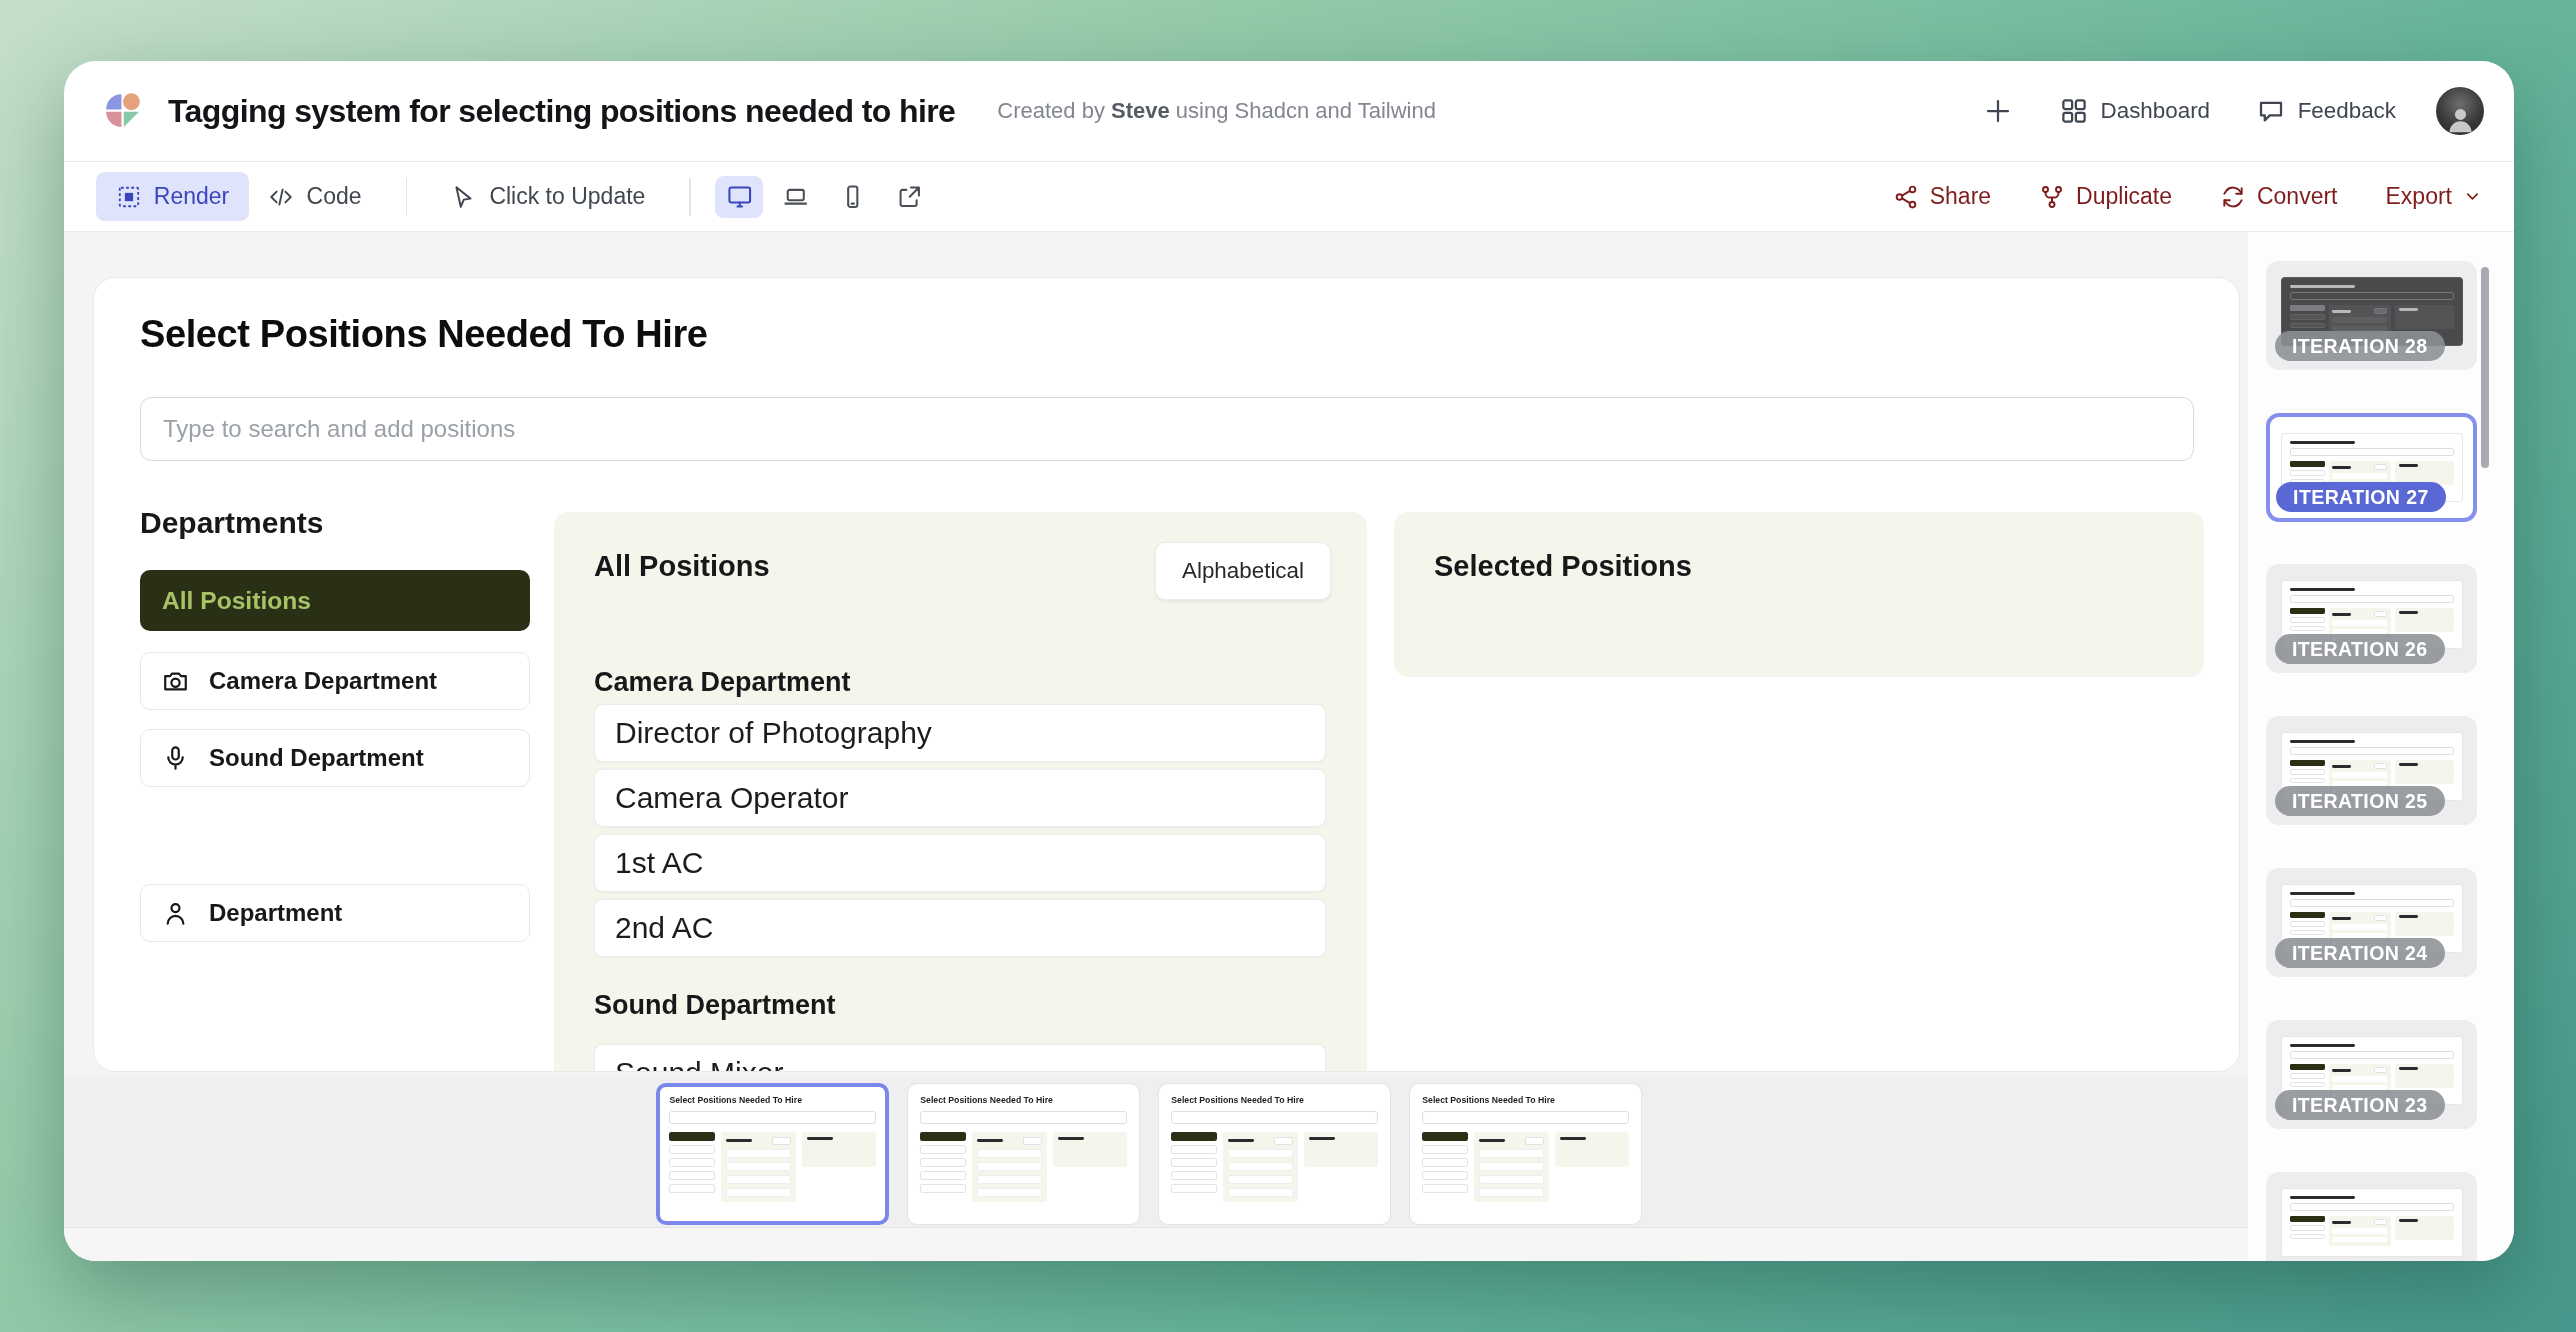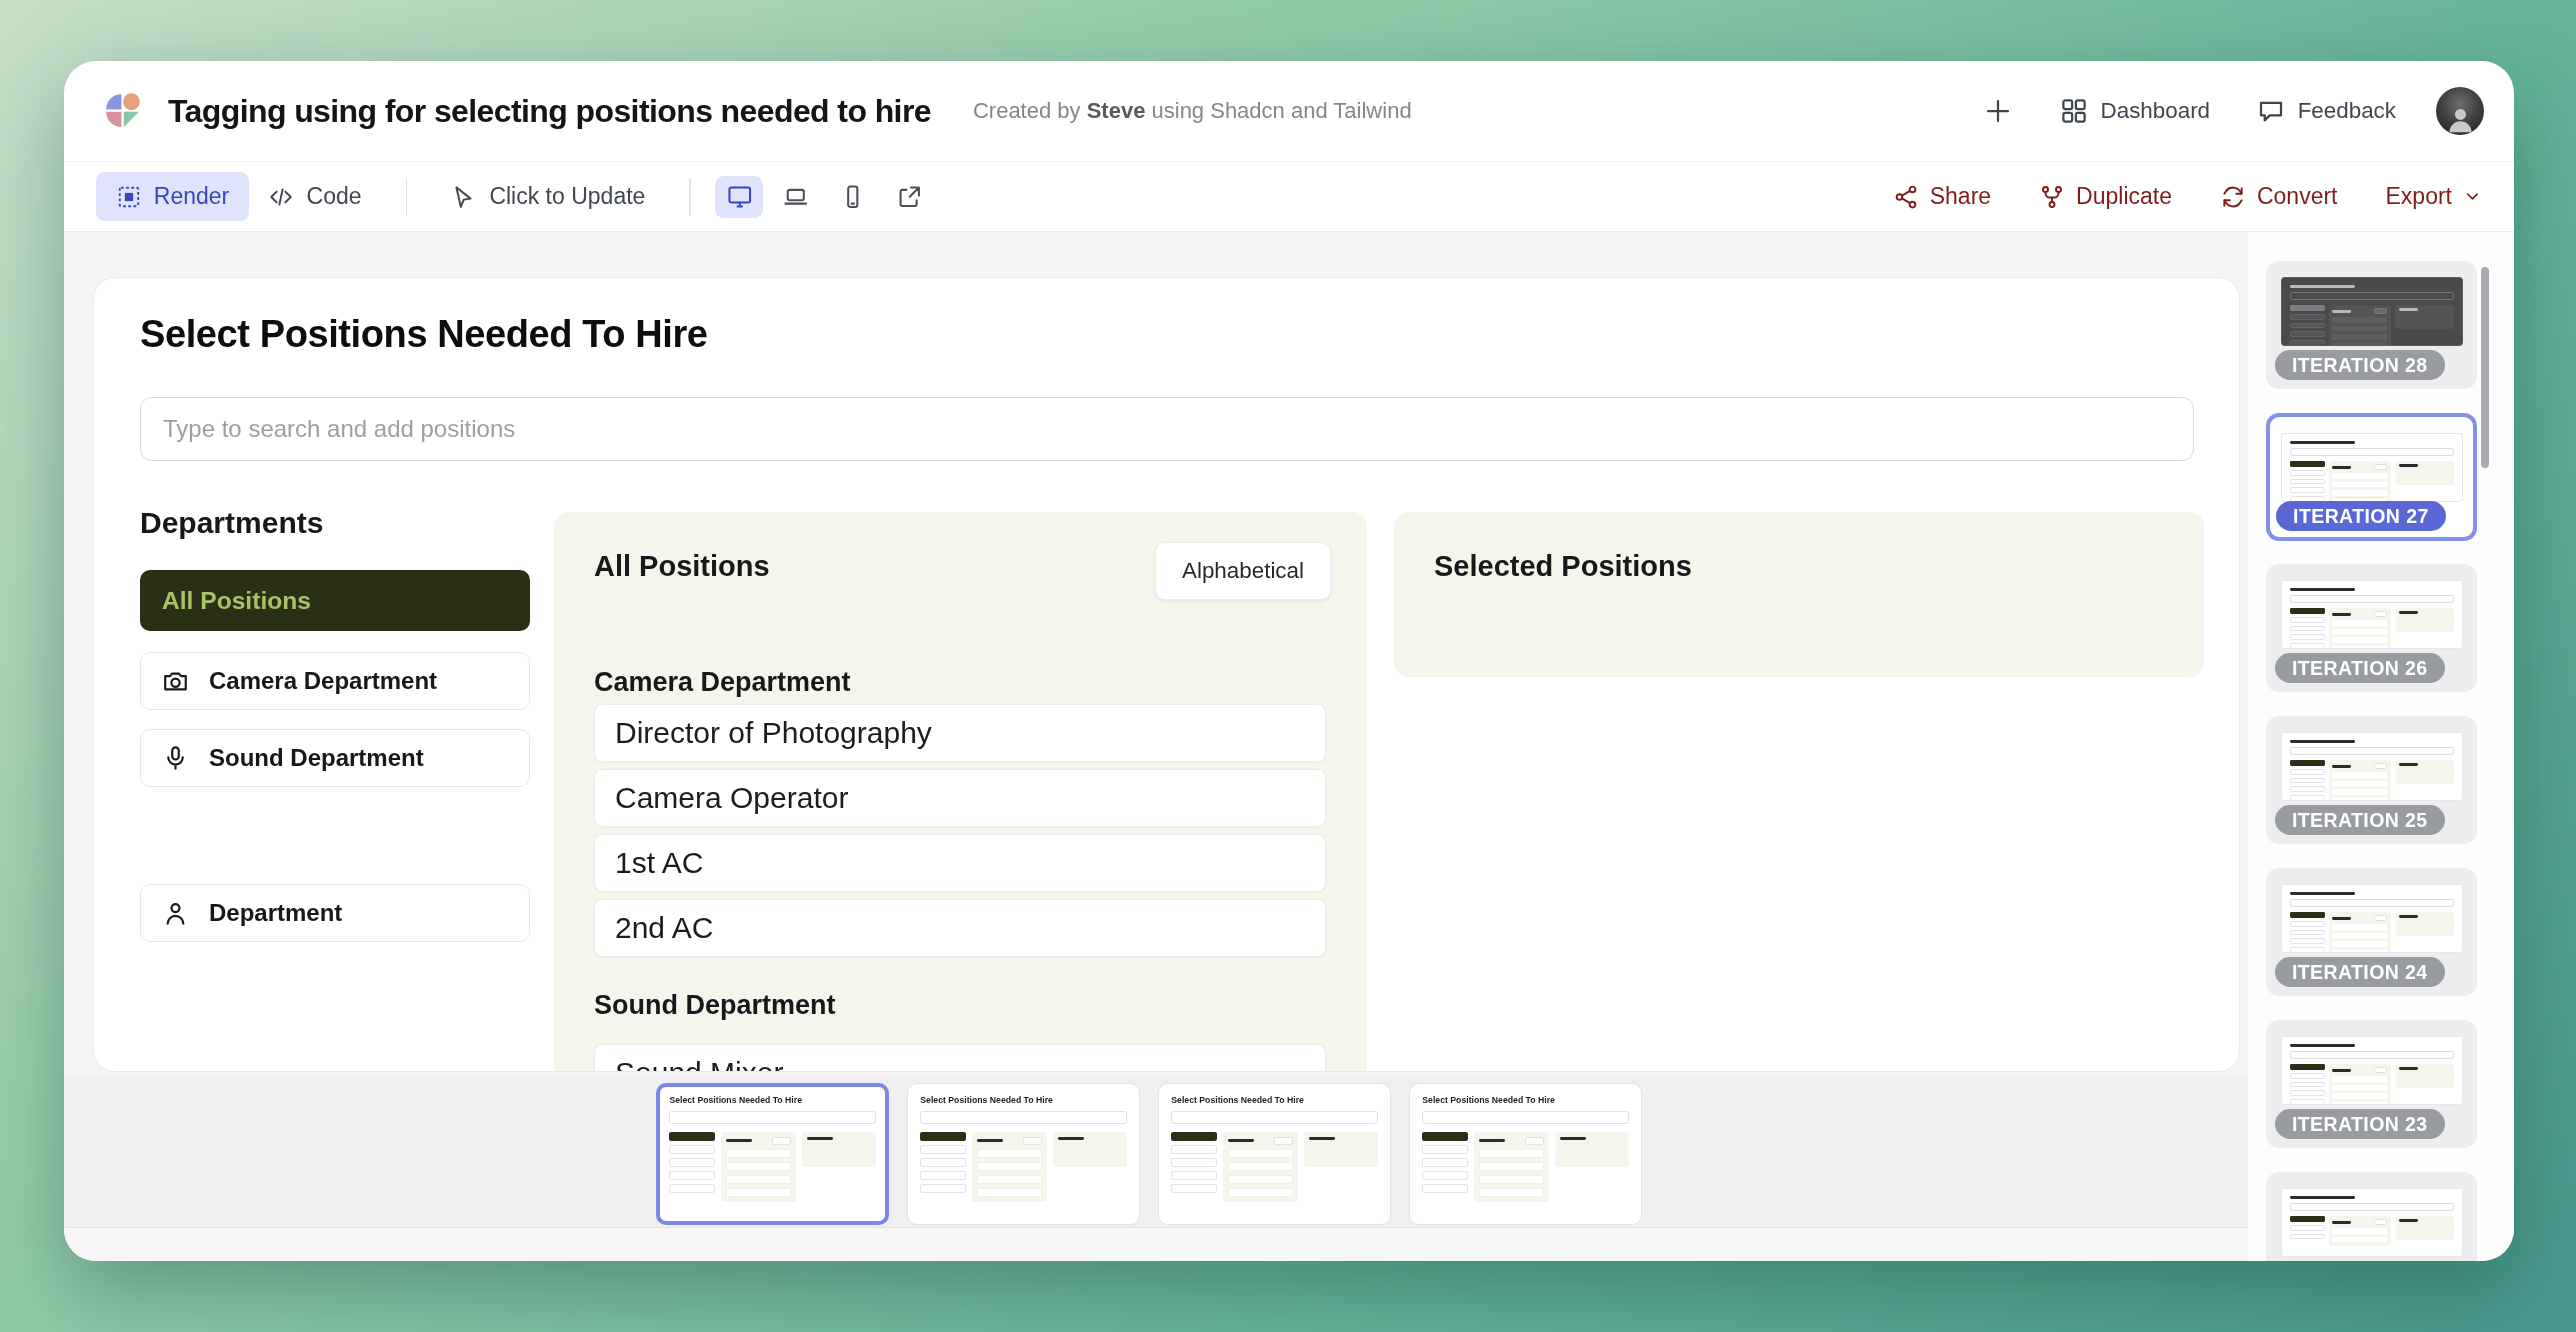--- a/index.html
+++ b/index.html
@@ -92,21 +92,21 @@
   .m-c1 { width:46px; }
   .m-pill { height:9.4px; background:#2a3015; border-radius:2.2px; }
   .m-brow { height:8.7px; background:#fff; border:0.7px solid #e2e2e4; border-radius:2.2px; margin-top:4.3px; }
   .m-c2 { width:75px; background:#f6f5ec; border-radius:2.9px; padding:5px; }
   .m-c2h { display:flex; justify-content:space-between; align-items:center; }
   .m-bar { width:26px; height:3.6px; background:#2a2b2d; border-radius:1.4px; }
   .m-btn { width:19px; height:8px; background:#fff; border:0.7px solid #e0e0e2; border-radius:2.2px; }
   .m-wrow { height:8.7px; background:#fff; border-radius:2.2px; margin-top:4.3px; border:0.7px solid #eeeeec; }
   .m-c3 { flex:1; background:#f6f5ec; border-radius:2.9px; height:35px; padding:5px; }
   
-  .itcard { position:absolute; left:18px; width:211px; height:128px; background:#ededef;
+  .itcard { position:absolute; left:18px; width:211px; height:109px; background:#ededef;
     border-radius:13px; cursor:pointer; }
   .itcard.sel { background:#fff; border:4.3px solid #8490ec; }
   .imock { width:182px; height:69px; margin:16px auto 0; background:#fff;
     border:0.7px solid #e6e6e3; border-radius:3.6px; padding:6.5px 8px; overflow:hidden; }
   .i-t { width:65px; height:3.6px; background:#2c2d2f; border-radius:1.4px; }
   .i-s { margin-top:4.3px; height:7.2px; border:0.7px solid #dddddf; border-radius:2.2px; }
   .i-cols { margin-top:5px; display:flex; gap:4.3px; align-items:flex-start; }
   .i-c1 { width:35px; }
   .i-pill { height:6.5px; background:#2a3015; border-radius:1.4px; }
   .i-r { height:5.8px; background:#fff; border:0.7px solid #e3e3e5; border-radius:1.4px; margin-top:2.9px; }
@@ -136,21 +136,21 @@
 
 <div class="window">
 
   <div class="hdr">
     <svg class="logo" viewBox="0 0 24 24">
       <path d="M11.2 11.2 L3.2 11.2 A8 8 0 0 1 11.2 3.2 Z" fill="#8b95e0"></path>
       <circle cx="16.4" cy="7.2" r="4.4" fill="#e4a17c"></circle>
       <path d="M3.2 12.4 h8 v8 A8 8 0 0 1 3.2 12.4 Z" fill="#d9919c"></path>
       <path d="M12.4 12.4 h8 l-8 8 Z" fill="#86c8a8"></path>
     </svg>
-    <div class="title">Tagging using for selecting positions needed to hire</div>
+    <div class="title">Tagging system for selecting positions needed to hire</div>
     <div class="byline"><span>Created by </span><b>Steve</b><span> using Shadcn and Tailwind</span></div>
     <div class="hdr-right">
       <div class="icon-btn">
         <svg viewBox="0 0 24 24" fill="none" stroke="currentColor" stroke-width="1.8" stroke-linecap="round">
             <path d="M12 4v16M4 12h16"></path>
           </svg>
       </div>
       <div class="icon-btn">
         <svg viewBox="0 0 24 24" fill="none" stroke="currentColor" stroke-width="1.8">
             <rect x="3.5" y="3.5" width="7" height="7" rx="1.5"></rect>

